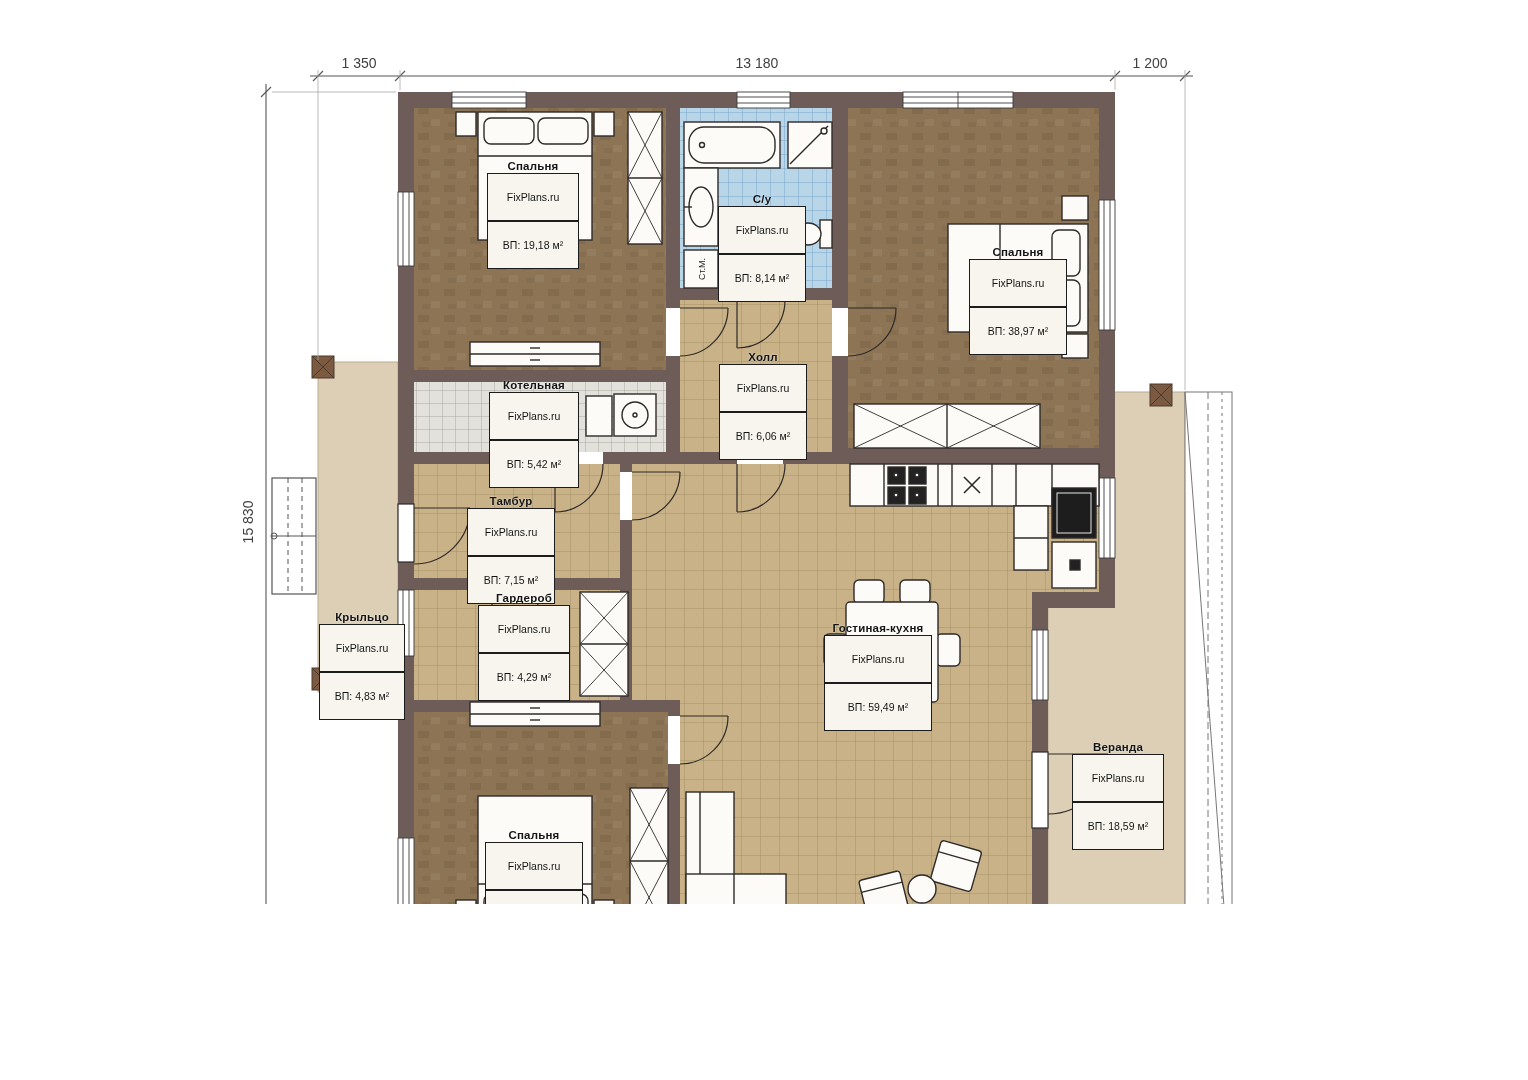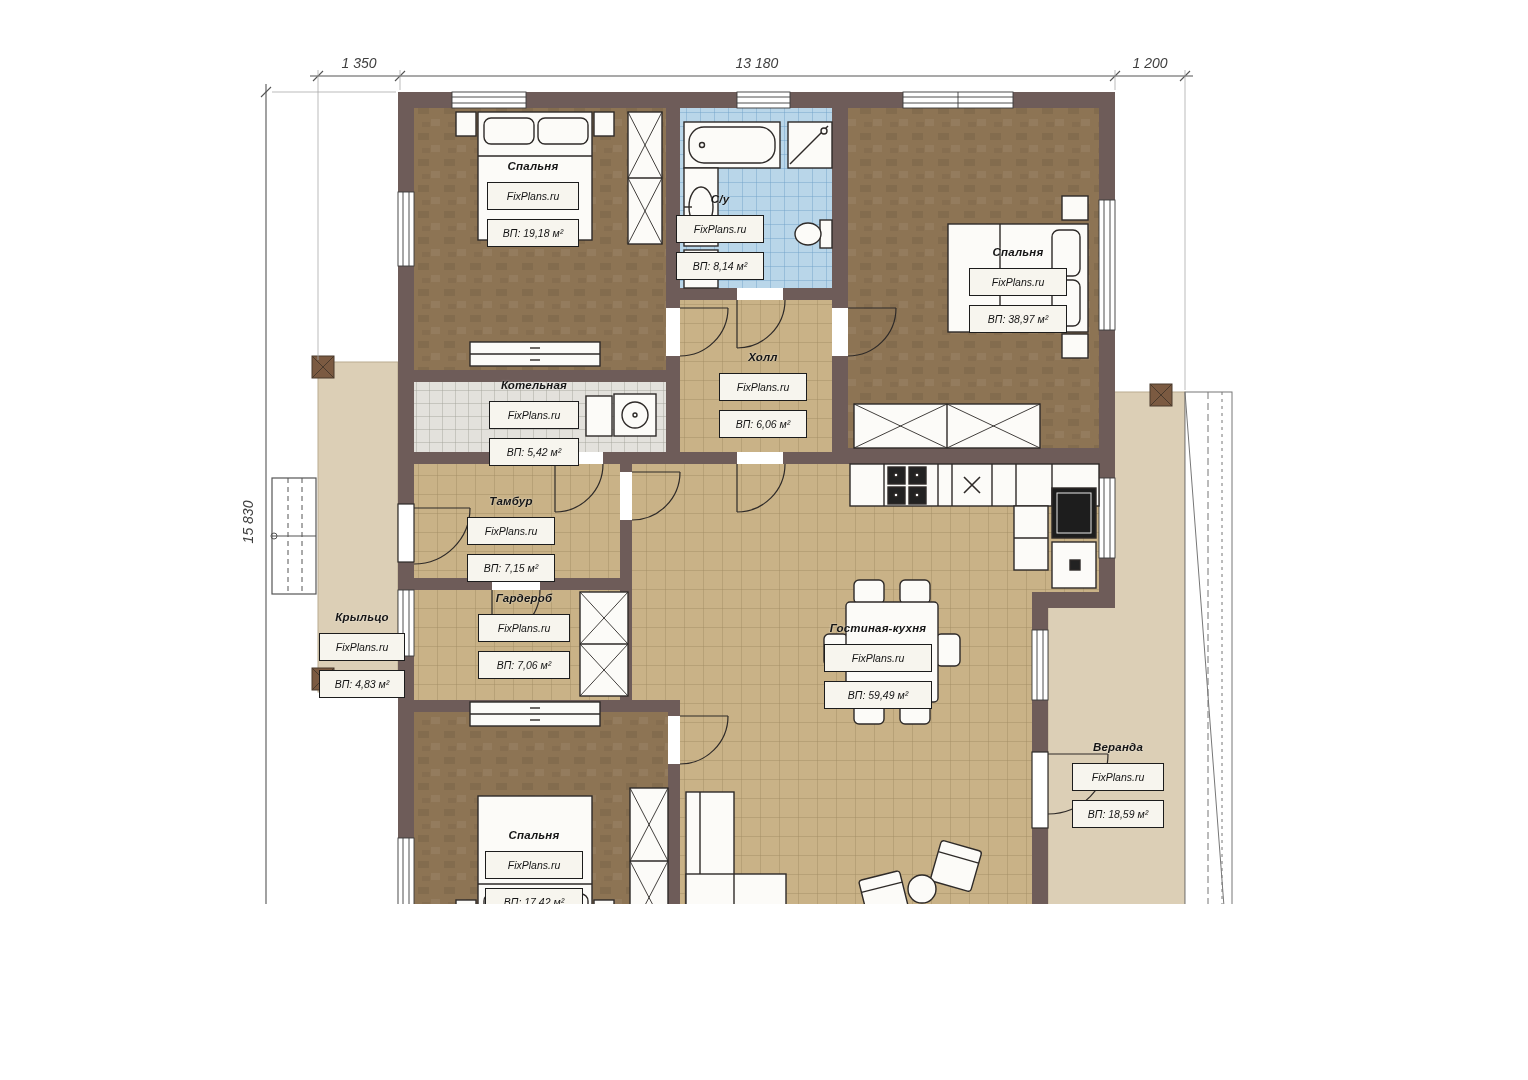--- a/index.html
+++ b/index.html
@@ -1,24 +1,24 @@
 <!DOCTYPE html>
 <html><head>
 <meta charset="utf-8">
 <style>
   html,body{margin:0;padding:0;background:#ffffff;}
   #stage{position:relative;width:1528px;height:904px;background:#ffffff;overflow:hidden;
-         font-family:"Liberation Sans",sans-serif;font-style:italic;}
+         font-family:"Liberation Sans",sans-serif;}
   #plan-svg{position:absolute;left:0;top:0;}
-  .room-label{position:absolute;display:flex;flex-direction:column;gap:9px;text-align:center;
+  .room-label{position:absolute;display:flex;flex-direction:column;gap:0;text-align:center;
               font-family:"Liberation Sans",sans-serif;z-index:5;}
   .rl-name{font-weight:bold;font-size:11.5px;color:#141414;letter-spacing:.2px;line-height:13px;
            text-shadow:0 0 2px rgba(255,255,255,.7);}
   .rl-box{background:#f7f5ee;border:1.6px solid #1c1c1c;font-size:10.5px;line-height:12px;
-          padding:7px 2px;color:#141414;white-space:nowrap;}
+          padding:17px 2px;color:#141414;white-space:nowrap;}
   .dim-text{font-size:14px;fill:#3f3f3f;}
 </style>
 </head>
 <body>
 
 <div id="stage">
 
 <svg id="plan-svg" width="1528" height="1080" viewBox="0 0 1528 1080">
   <defs>
     <pattern id="patWood" width="26" height="26" patternUnits="userSpaceOnUse">
@@ -408,21 +408,21 @@
   <text class="dim-text" x="757" y="68" text-anchor="middle">13 180</text>
   <text class="dim-text" x="1150" y="68" text-anchor="middle">1 200</text>
   <text class="dim-text" transform="translate(253,522) rotate(-90)" text-anchor="middle">15 830</text>
 </svg>
 
 <div class="room-label" style="left:487px;top:160px;width:92px">
   <div class="rl-name">Спальня</div>
   <div class="rl-box">FixPlans.ru</div>
   <div class="rl-box">ВП: 19,18 м²</div>
 </div>
-<div class="room-label" style="left:676px;top:193px;width:88px">
+<div class="room-label" style="left:718px;top:193px;width:88px">
   <div class="rl-name">С/у</div>
   <div class="rl-box">FixPlans.ru</div>
   <div class="rl-box">ВП: 8,14 м²</div>
 </div>
 <div class="room-label" style="left:969px;top:246px;width:98px">
   <div class="rl-name">Спальня</div>
   <div class="rl-box">FixPlans.ru</div>
   <div class="rl-box">ВП: 38,97 м²</div>
 </div>
 <div class="room-label" style="left:489px;top:379px;width:90px">
@@ -436,21 +436,21 @@
   <div class="rl-box">ВП: 6,06 м²</div>
 </div>
 <div class="room-label" style="left:467px;top:495px;width:88px">
   <div class="rl-name">Тамбур</div>
   <div class="rl-box">FixPlans.ru</div>
   <div class="rl-box">ВП: 7,15 м²</div>
 </div>
 <div class="room-label" style="left:478px;top:592px;width:92px">
   <div class="rl-name">Гардероб</div>
   <div class="rl-box">FixPlans.ru</div>
-  <div class="rl-box">ВП: 7,06 м²</div>
+  <div class="rl-box">ВП: 4,29 м²</div>
 </div>
 <div class="room-label" style="left:485px;top:829px;width:98px">
   <div class="rl-name">Спальня</div>
   <div class="rl-box">FixPlans.ru</div>
   <div class="rl-box">ВП: 17,42 м²</div>
 </div>
 <div class="room-label" style="left:824px;top:622px;width:108px">
   <div class="rl-name">Гостиная-кухня</div>
   <div class="rl-box">FixPlans.ru</div>
   <div class="rl-box">ВП: 59,49 м²</div>

